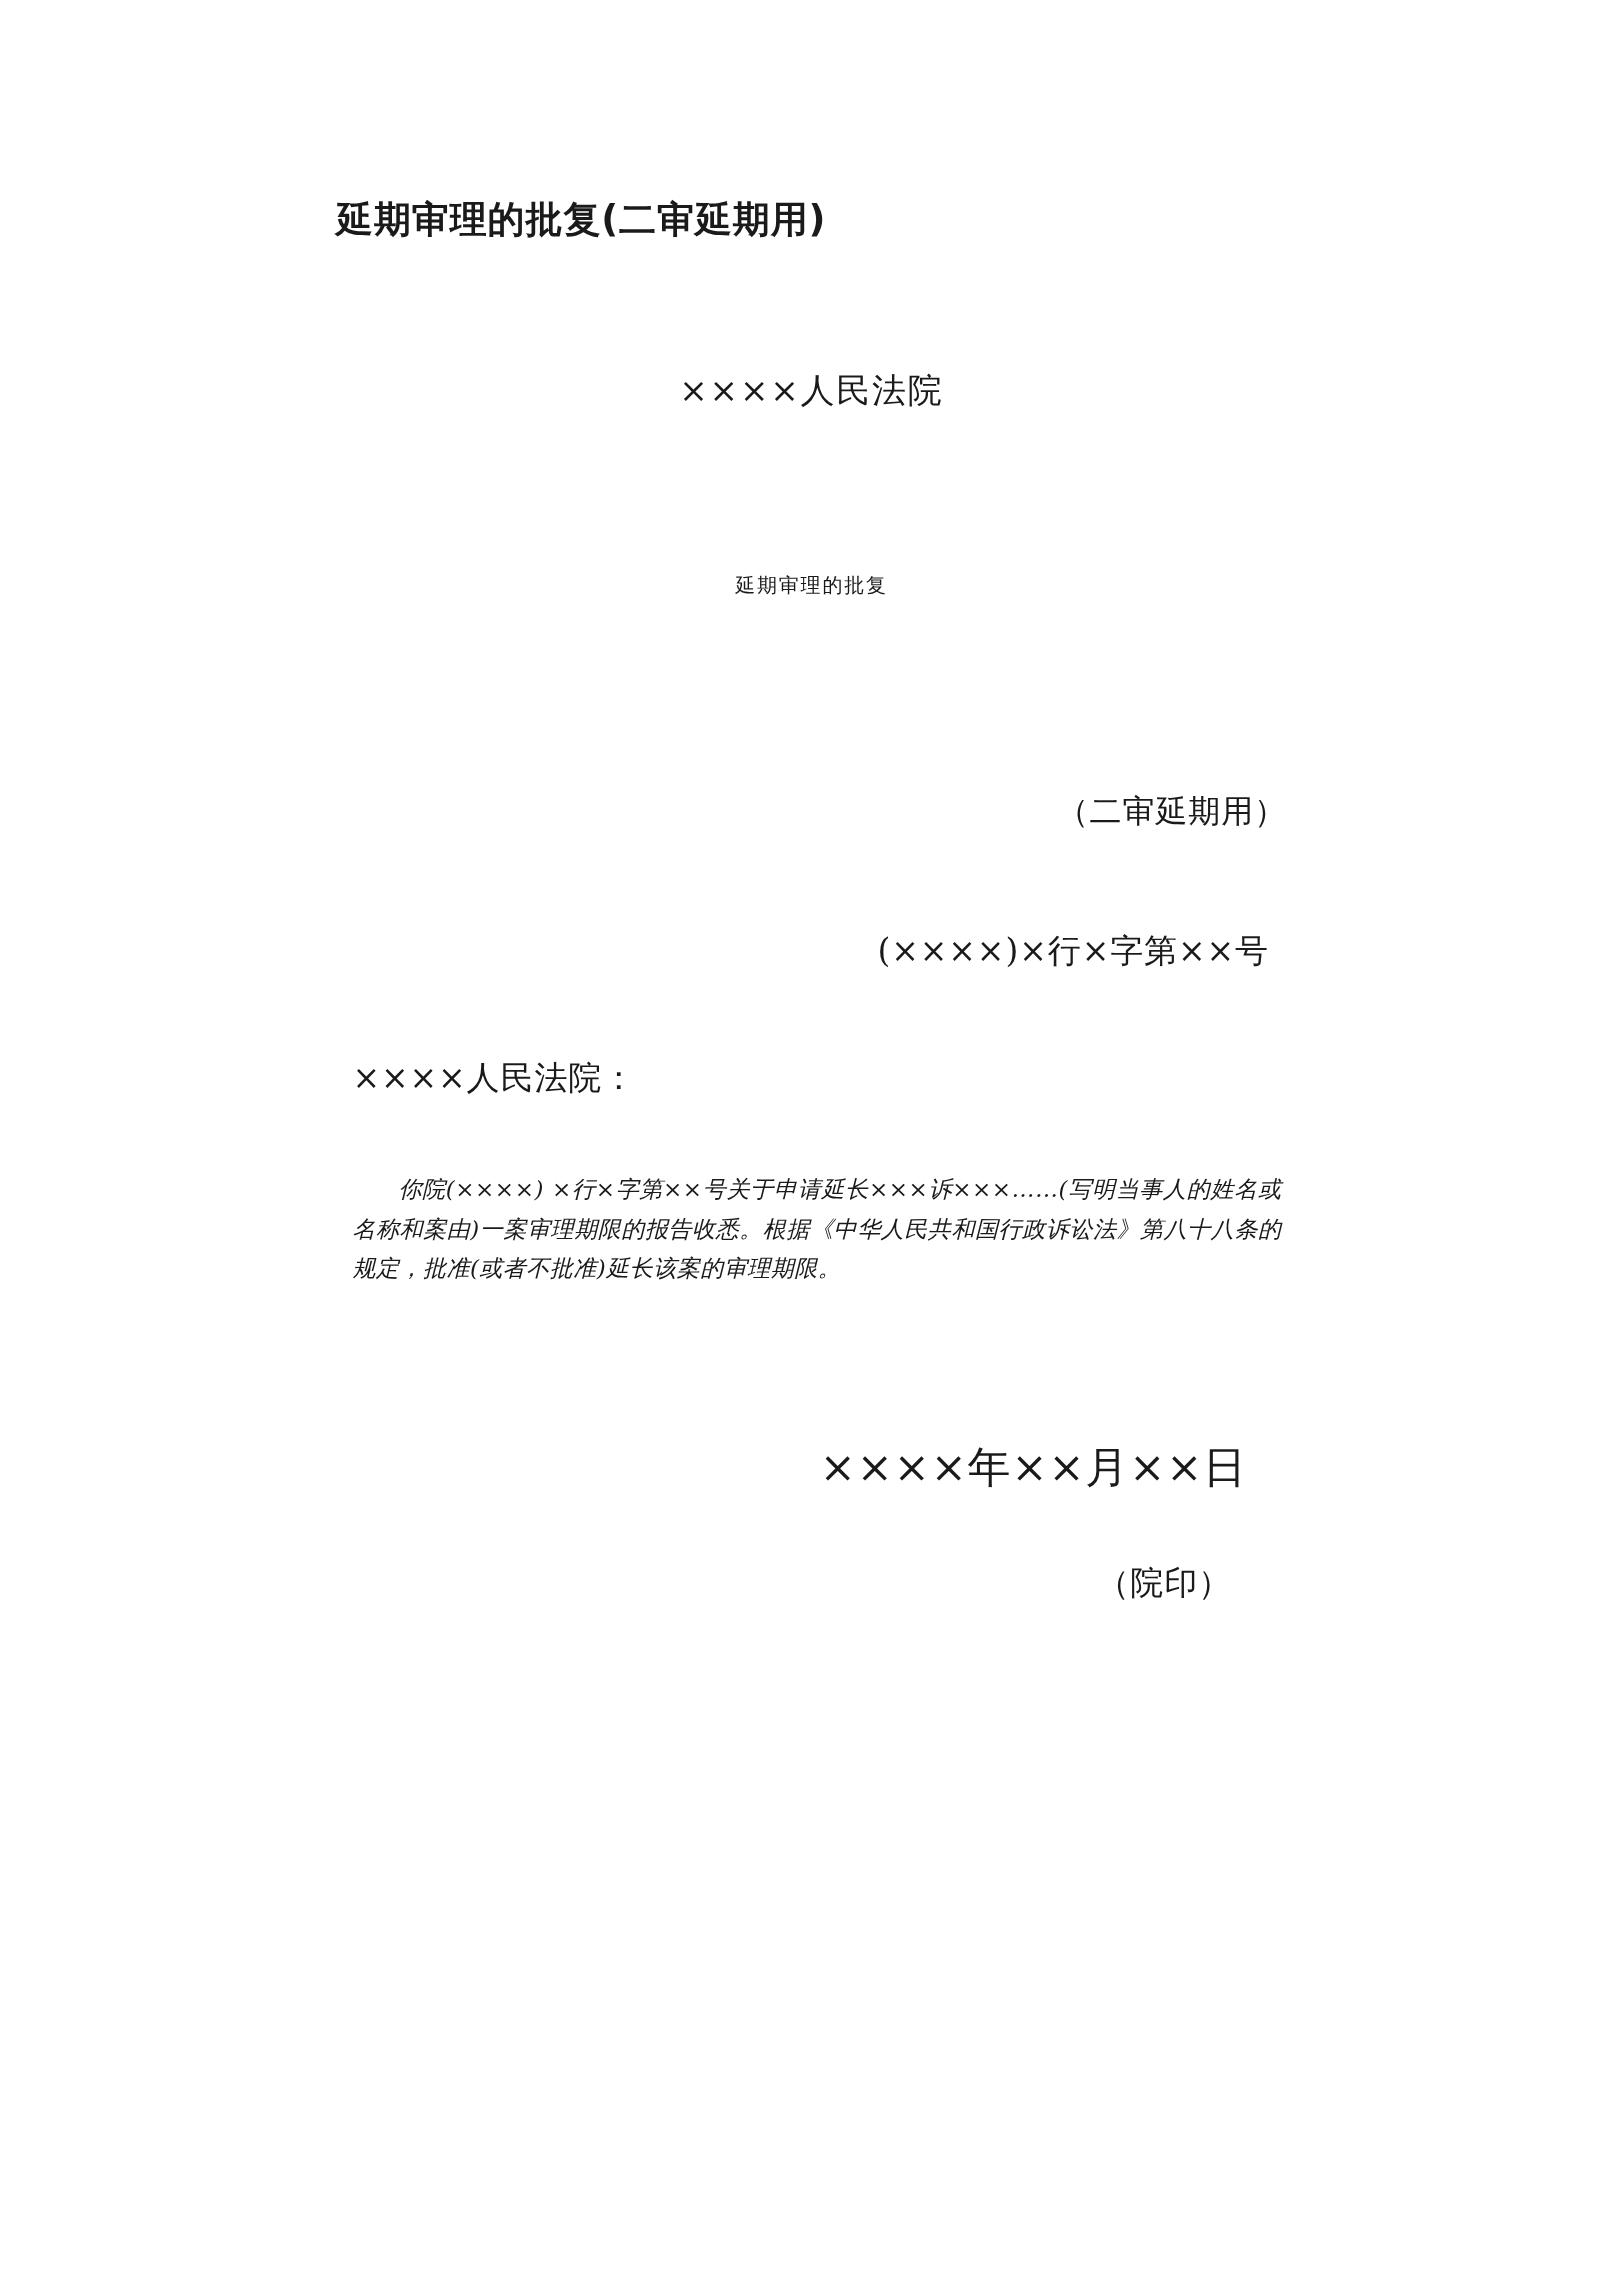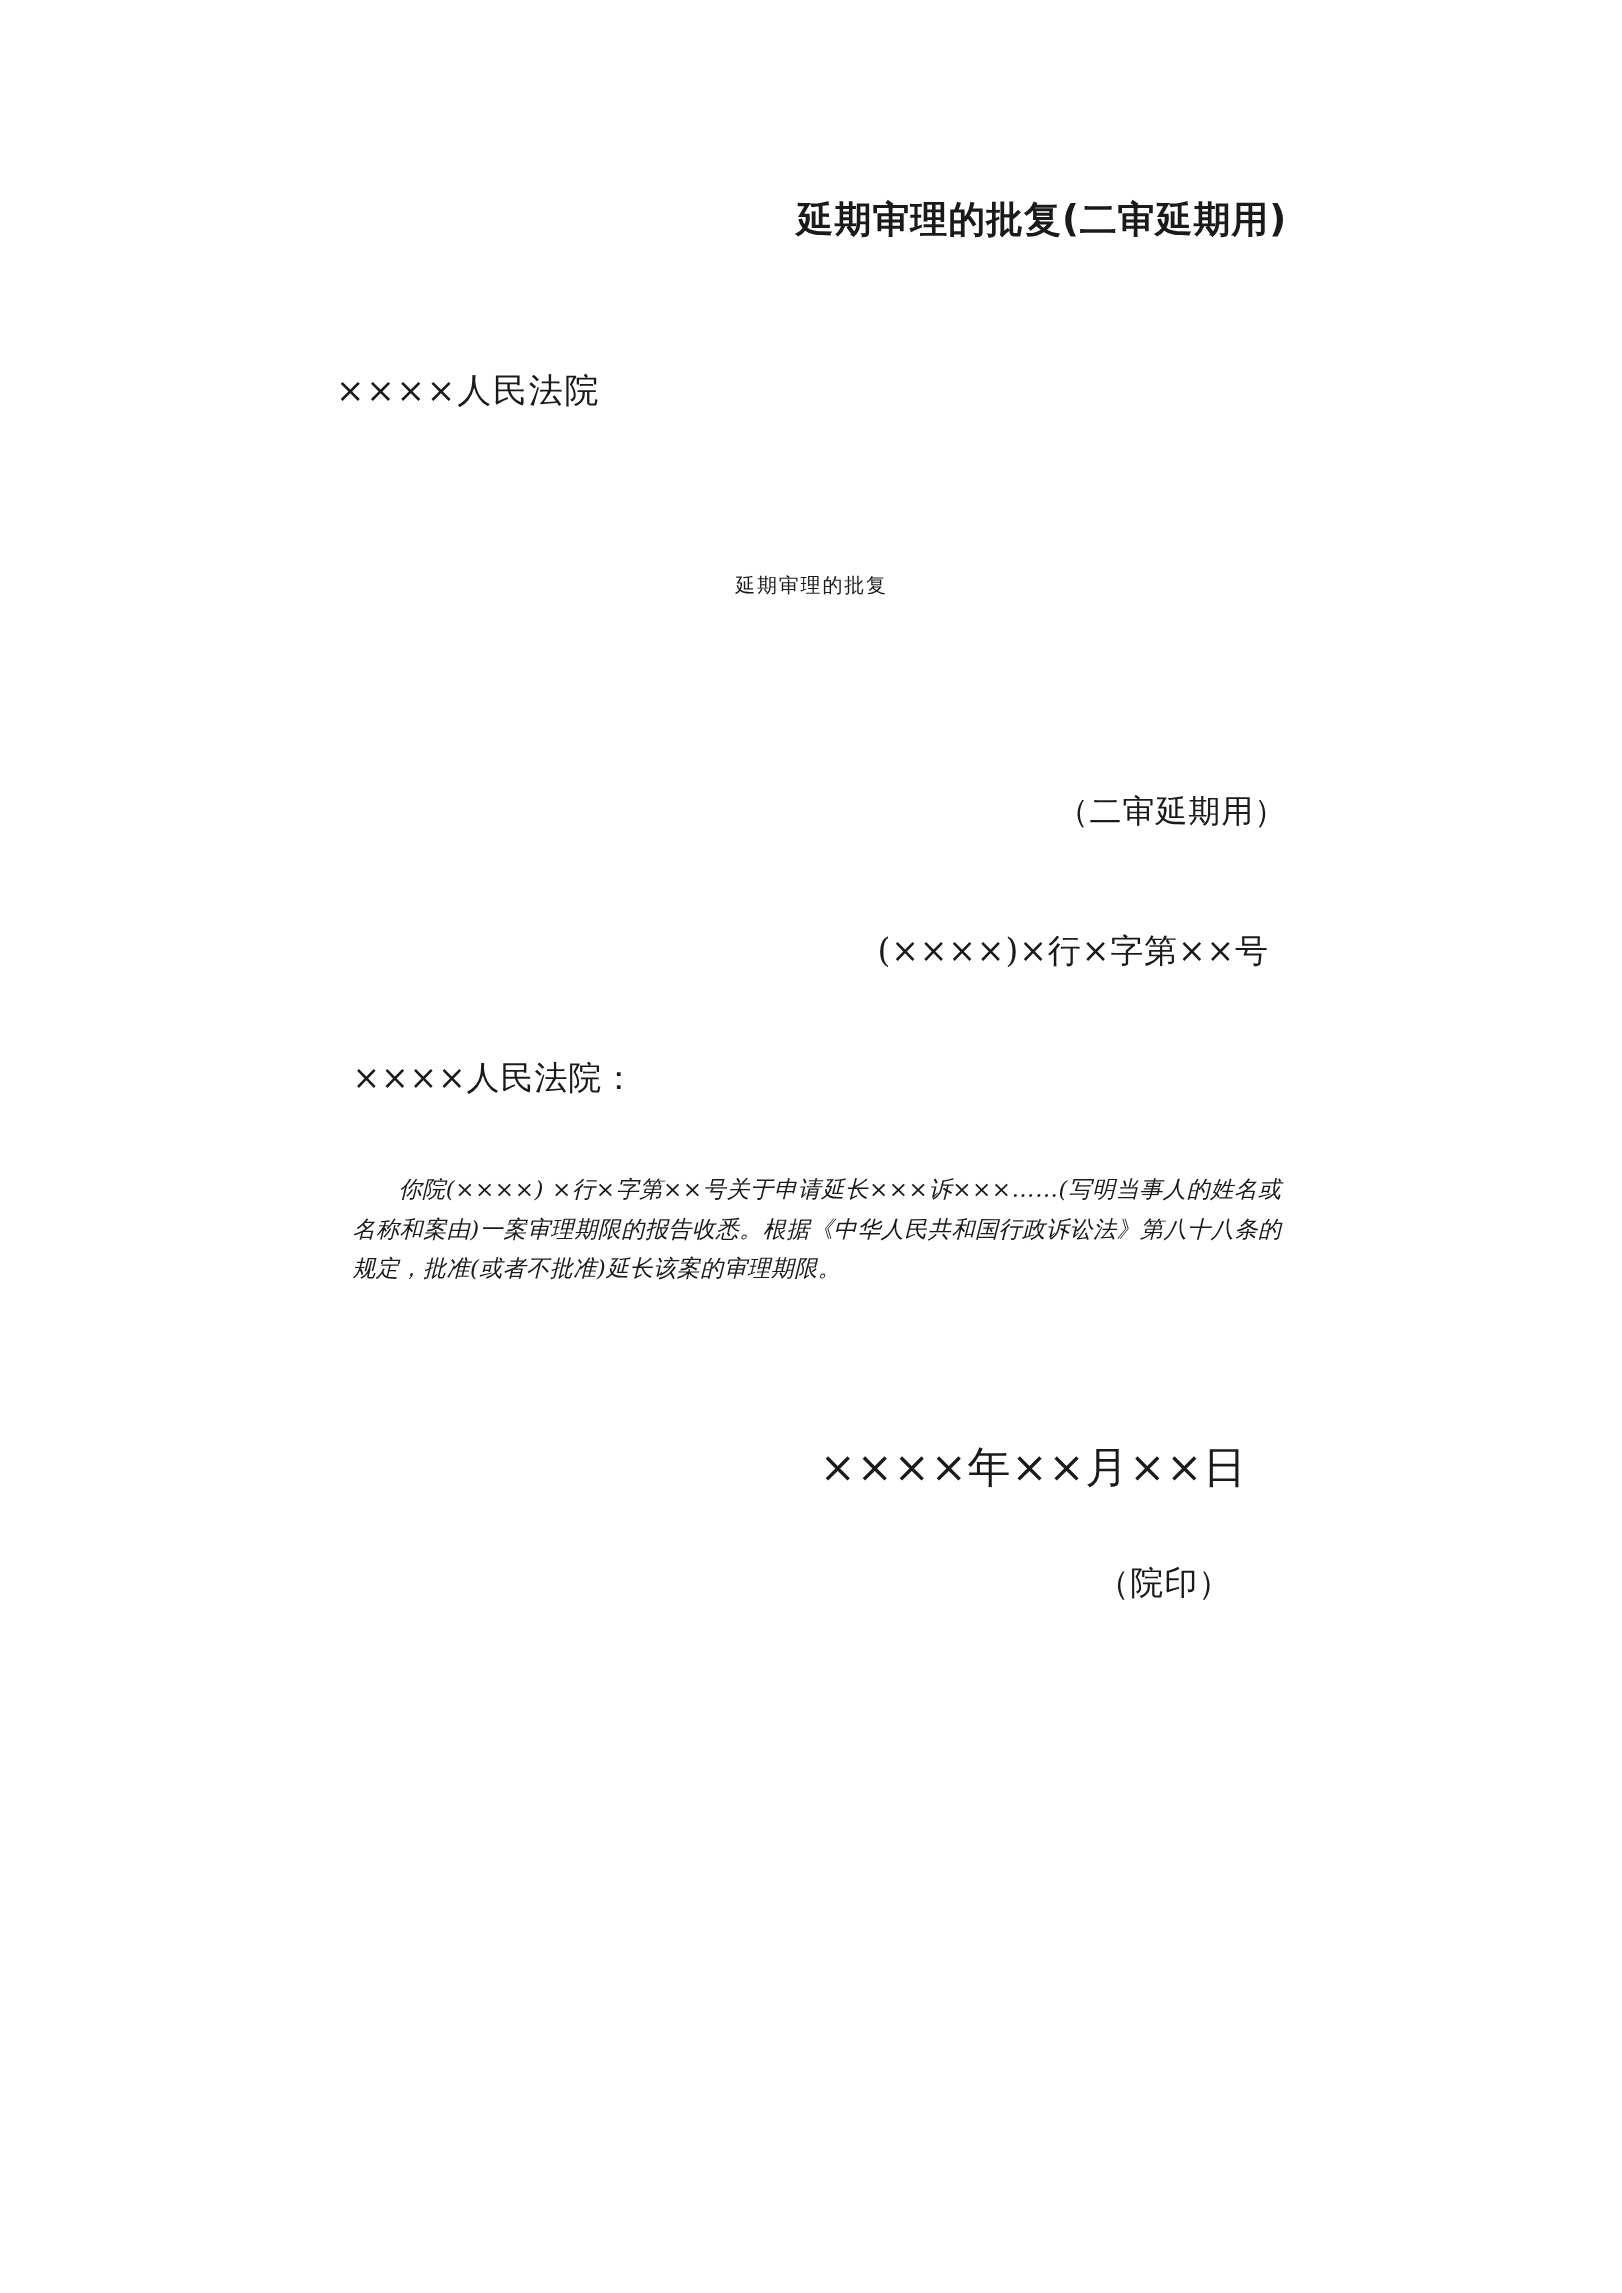--- a/index.html
+++ b/index.html
@@ -23,29 +23,29 @@
   .content {
     position: absolute;
     left: 0;
     top: 0;
     width: 1623px;
     padding: 0 336px 0 336px;
     box-sizing: border-box;
   }
   .doc-title {
     margin-top: 195px;
-    text-align: right;
+    text-align: left;
     font-size: 37px;
     font-weight: bold;
     letter-spacing: 0.9px;
     font-family: "DejaVu Sans", "Liberation Sans", sans-serif;
   }
   .spacer-1 { height: 123px; }
   .court-line {
-    text-align: left;
+    text-align: center;
     font-size: 34px;
     letter-spacing: 1.8px;
   }
   .spacer-2 { height: 158px; }
   .subject-line {
     text-align: center;
     font-size: 20px;
     letter-spacing: 1.8px;
   }
   .spacer-3 { height: 191px; }

